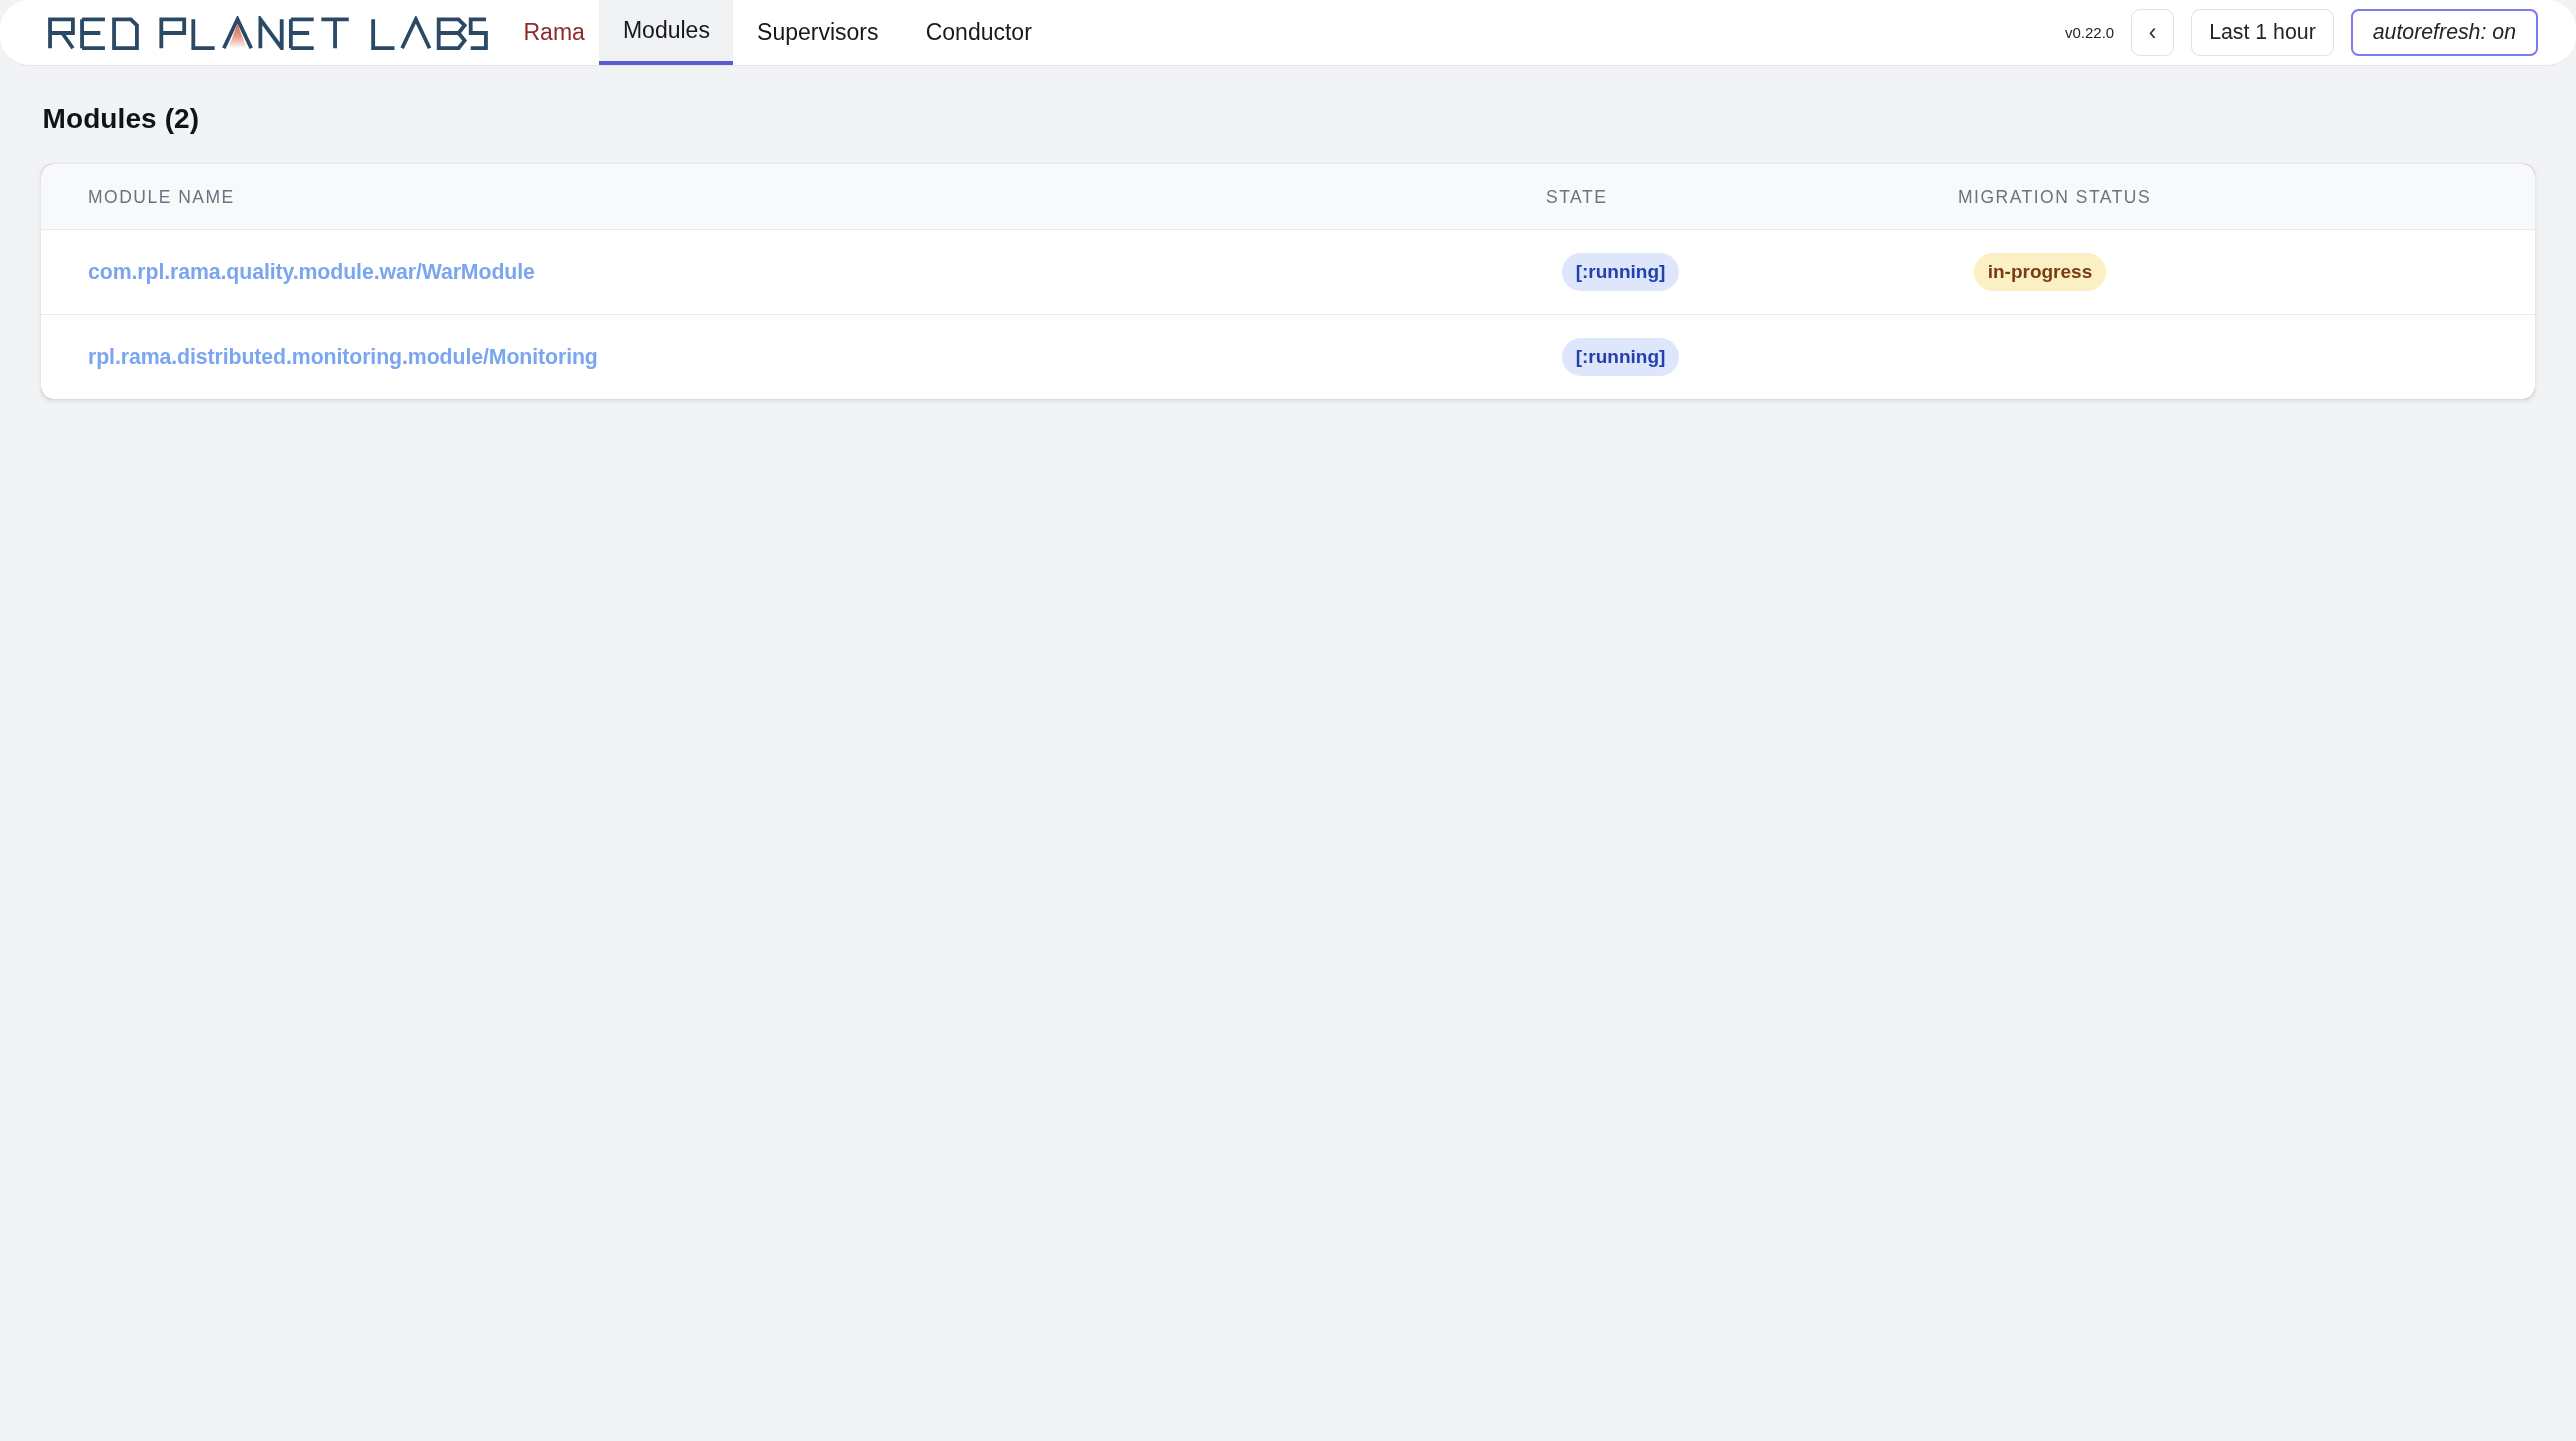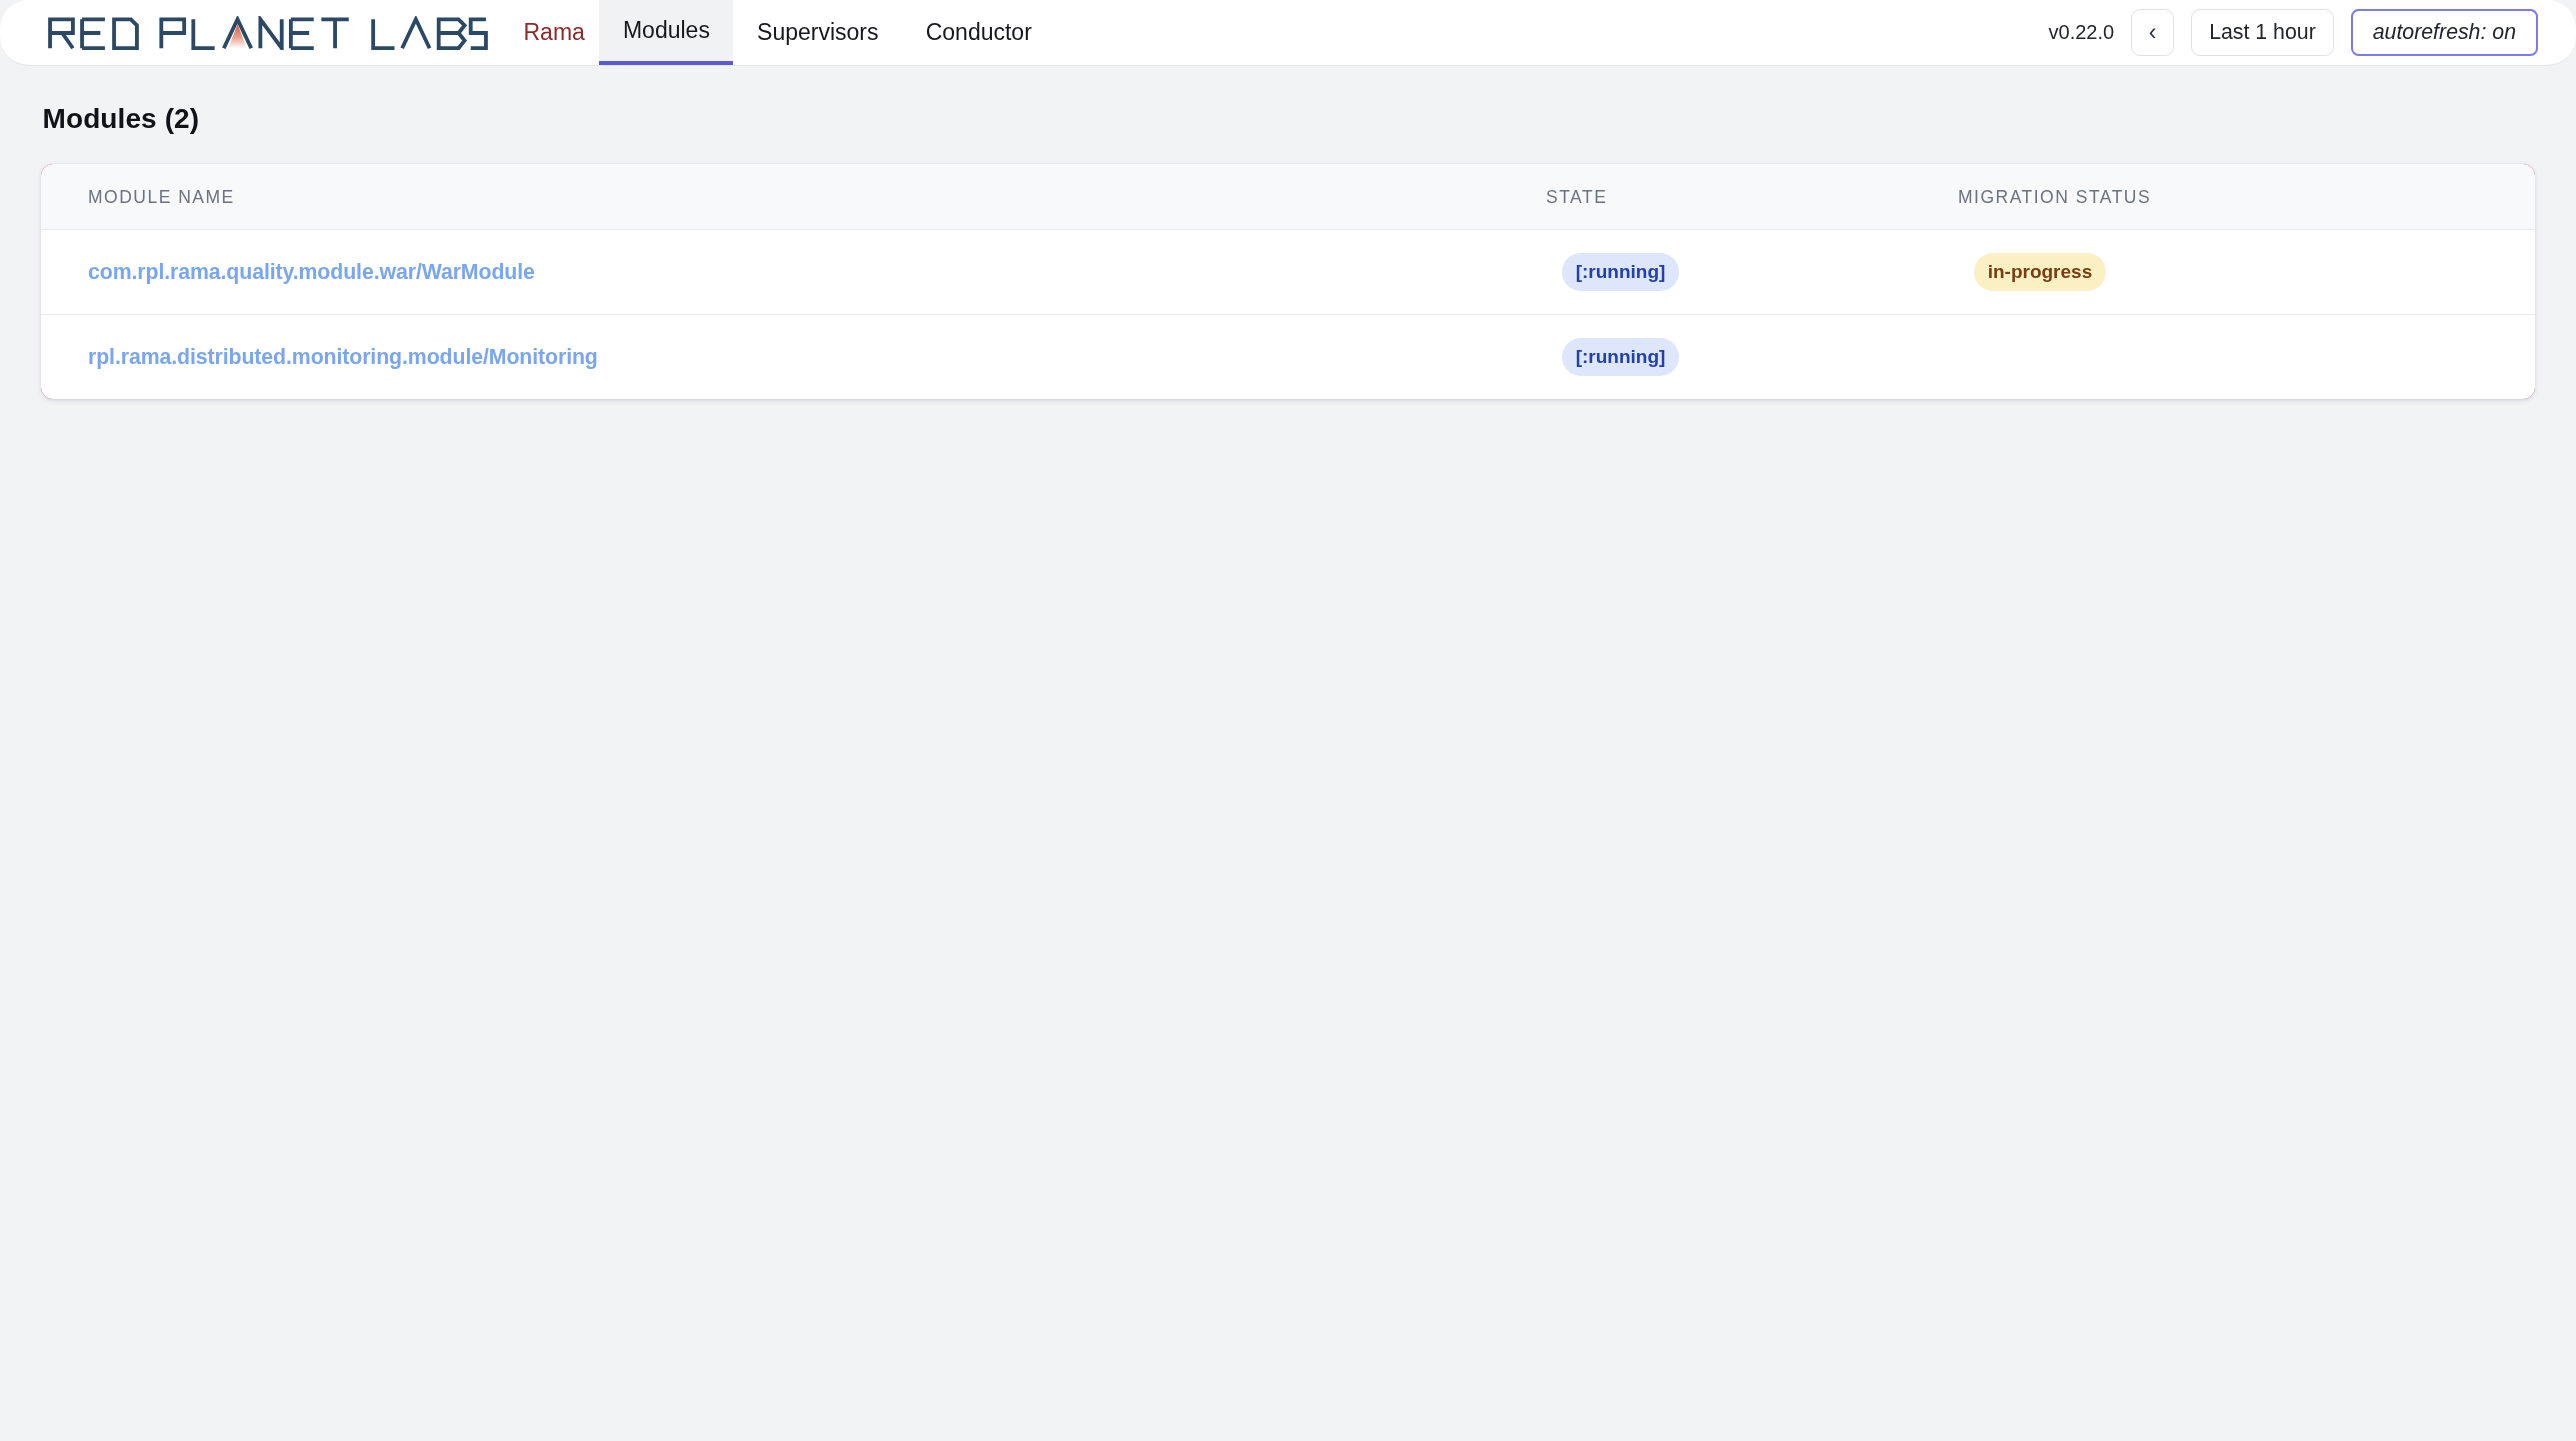--- a/index.html
+++ b/index.html
@@ -61,21 +61,21 @@
   }
 
   .topbar-right {
     margin-left: auto;
     display: flex;
     align-items: center;
     padding-right: 38px;
     gap: 17px;
   }
   .version {
-    font-size: 20px;
+    font-size: 15px;
     color: #22252b;
     white-space: nowrap;
   }
   .btn {
     background: #ffffff;
     border: 1.5px solid #dfe1e6;
     border-radius: 9.1px;
     font-size: 21.3px;
     color: #22252b;
     height: 47px;

